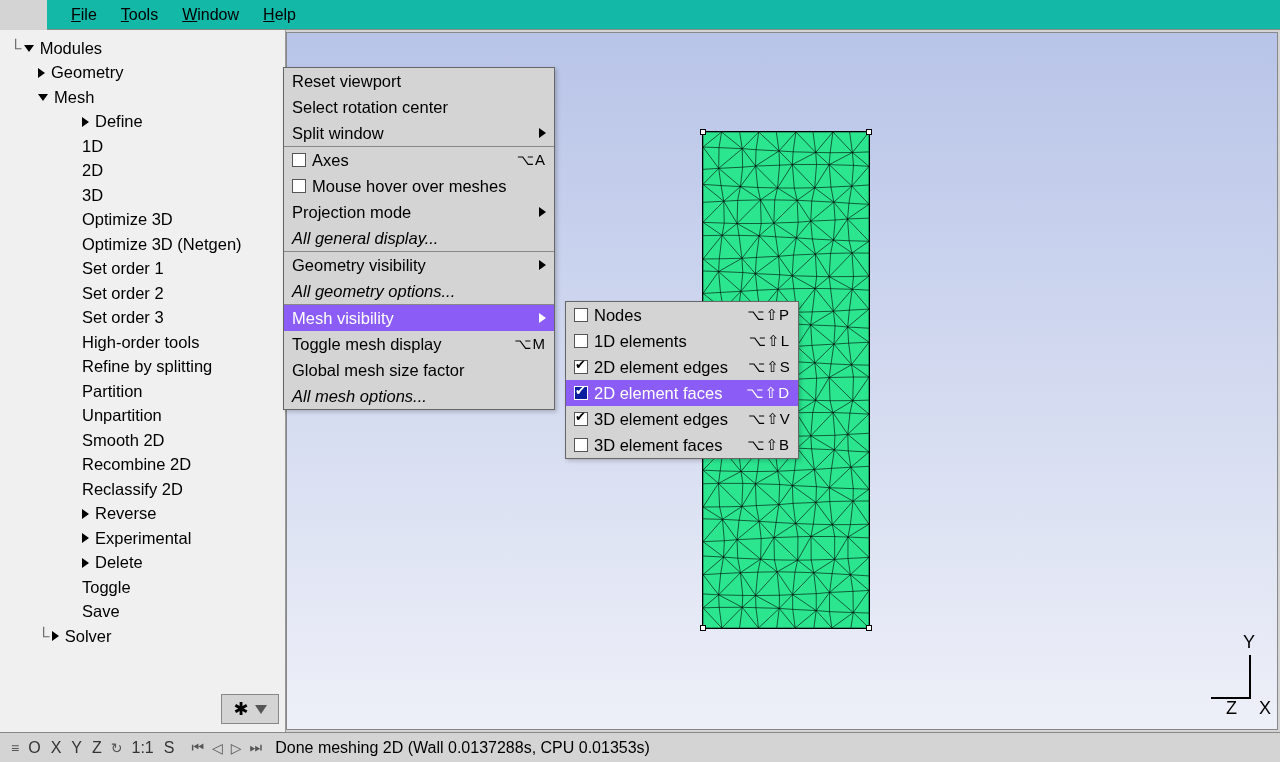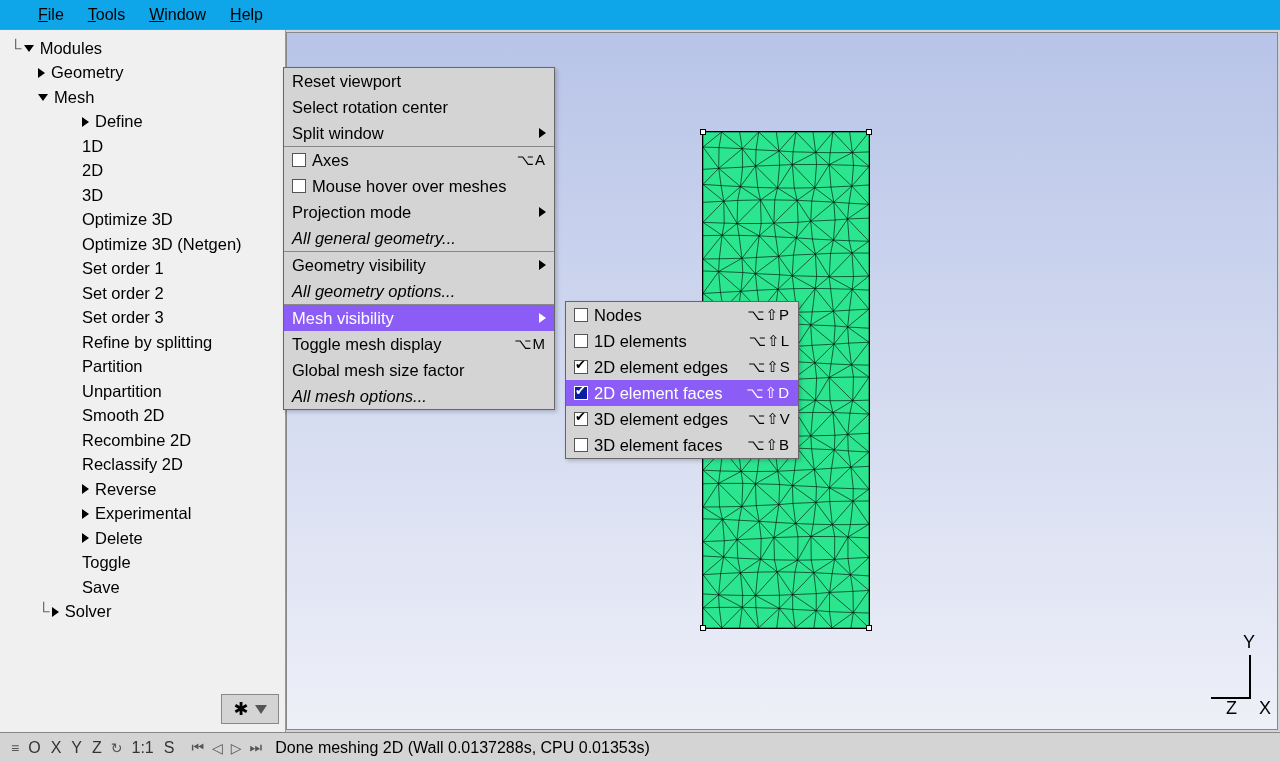--- a/index.html
+++ b/index.html
@@ -1,18 +1,18 @@
 <!DOCTYPE html>
 <html><head>
 <meta charset="utf-8">
 <style>
   * { box-sizing: border-box; margin: 0; padding: 0; font-family: Arial, Helvetica, sans-serif; }
   body { width: 1280px; height: 762px; background: #d4d4d4; overflow: hidden; position: relative; }
   
-  .menubar { height: 30px; background: #0ea5e9; border-bottom: 1px solid #888; display: flex; align-items: center; padding: 0 26px; font-size: 16px; }
+  .menubar { height: 30px; background: #14b8a6; border-bottom: 1px solid #888; display: flex; align-items: center; padding: 0 12px; font-size: 16px; margin-left: 47px; }
   .menubar-item { padding: 4px 12px; cursor: pointer; }
   .menubar-item u { text-decoration: underline; }
   
   .main { display: flex; height: 702px; }
   
   .sidebar { width: 286px; background: #f0f0f0; border-right: 1px solid #999; position: relative; }
   .tree { padding: 6px 0 0 10px; font-size: 16.5px; color: #000; }
   .tree-row { display: flex; align-items: center; height: 24.5px; }
   .tree-indent-0 { padding-left: 0; }
   .tree-indent-1 { padding-left: 28px; }
@@ -113,20 +113,24 @@
           <div class="tree-row tree-indent-2">
             <span style="color:#999;font-size:12px;width:16px;display:inline-block"></span>
             <span class="tree-label">Set order 2</span>
           </div>
           <div class="tree-row tree-indent-2">
             <span style="color:#999;font-size:12px;width:16px;display:inline-block"></span>
             <span class="tree-label">Set order 3</span>
           </div>
           <div class="tree-row tree-indent-2">
             <span style="color:#999;font-size:12px;width:16px;display:inline-block"></span>
+            <span class="tree-label">High-order tools</span>
+          </div>
+          <div class="tree-row tree-indent-2">
+            <span style="color:#999;font-size:12px;width:16px;display:inline-block"></span>
             <span class="tree-label">Refine by splitting</span>
           </div>
           <div class="tree-row tree-indent-2">
             <span style="color:#999;font-size:12px;width:16px;display:inline-block"></span>
             <span class="tree-label">Partition</span>
           </div>
           <div class="tree-row tree-indent-2">
             <span style="color:#999;font-size:12px;width:16px;display:inline-block"></span>
             <span class="tree-label">Unpartition</span>
           </div>
@@ -222,21 +226,21 @@
           <span class="lead">
             <span class="chk"></span>
             <span>Mouse hover over meshes</span>
           </span>
         </div>
       <div class="ctx-row">
           <span class="lead">Projection mode</span>
           <span class="sub-arrow"></span>
         </div>
       <div class="ctx-row ctx-italic">
-          <span class="lead">All general geometry...</span>
+          <span class="lead">All general display...</span>
         </div>
       <div class="ctx-sep"></div>
       <div class="ctx-row">
           <span class="lead">Geometry visibility</span>
           <span class="sub-arrow"></span>
         </div>
       <div class="ctx-row ctx-italic">
           <span class="lead">All geometry options...</span>
         </div>
       <div class="ctx-sep"></div>

